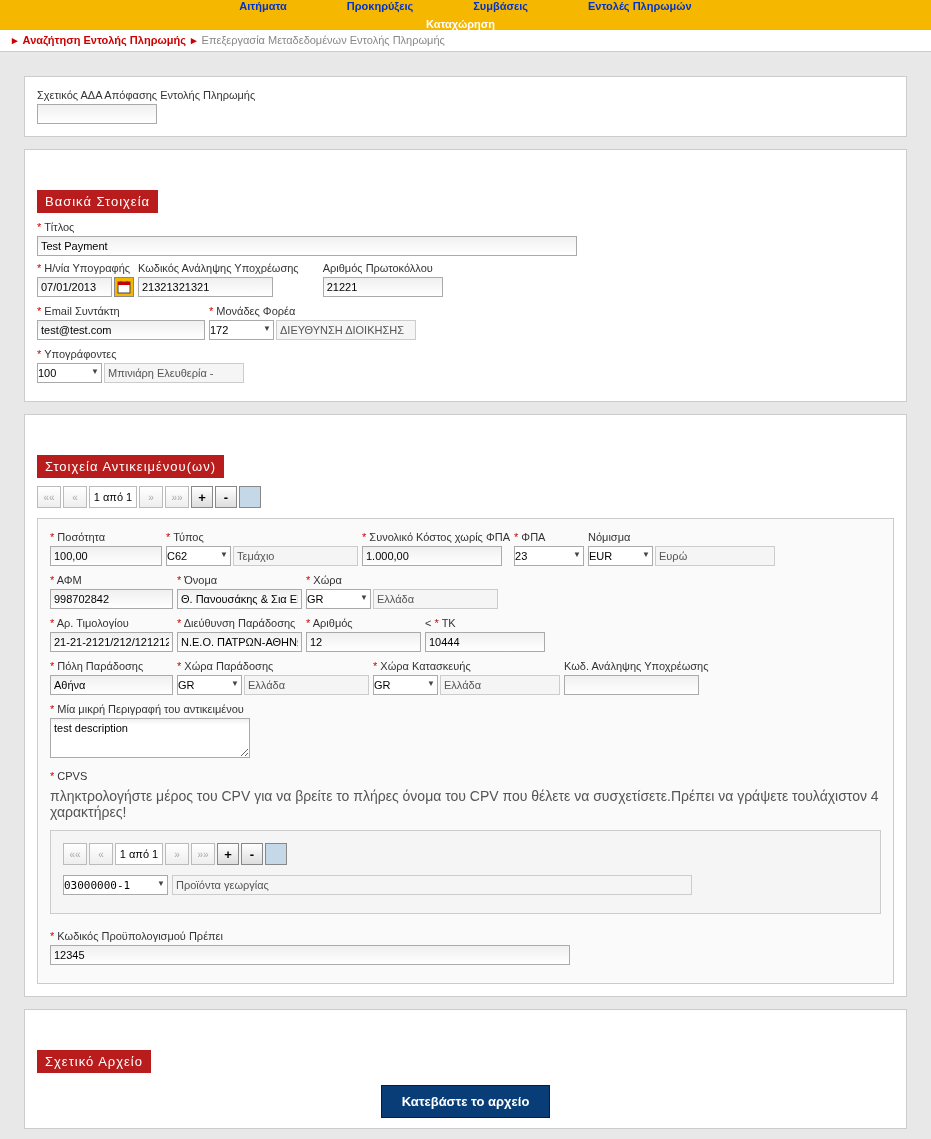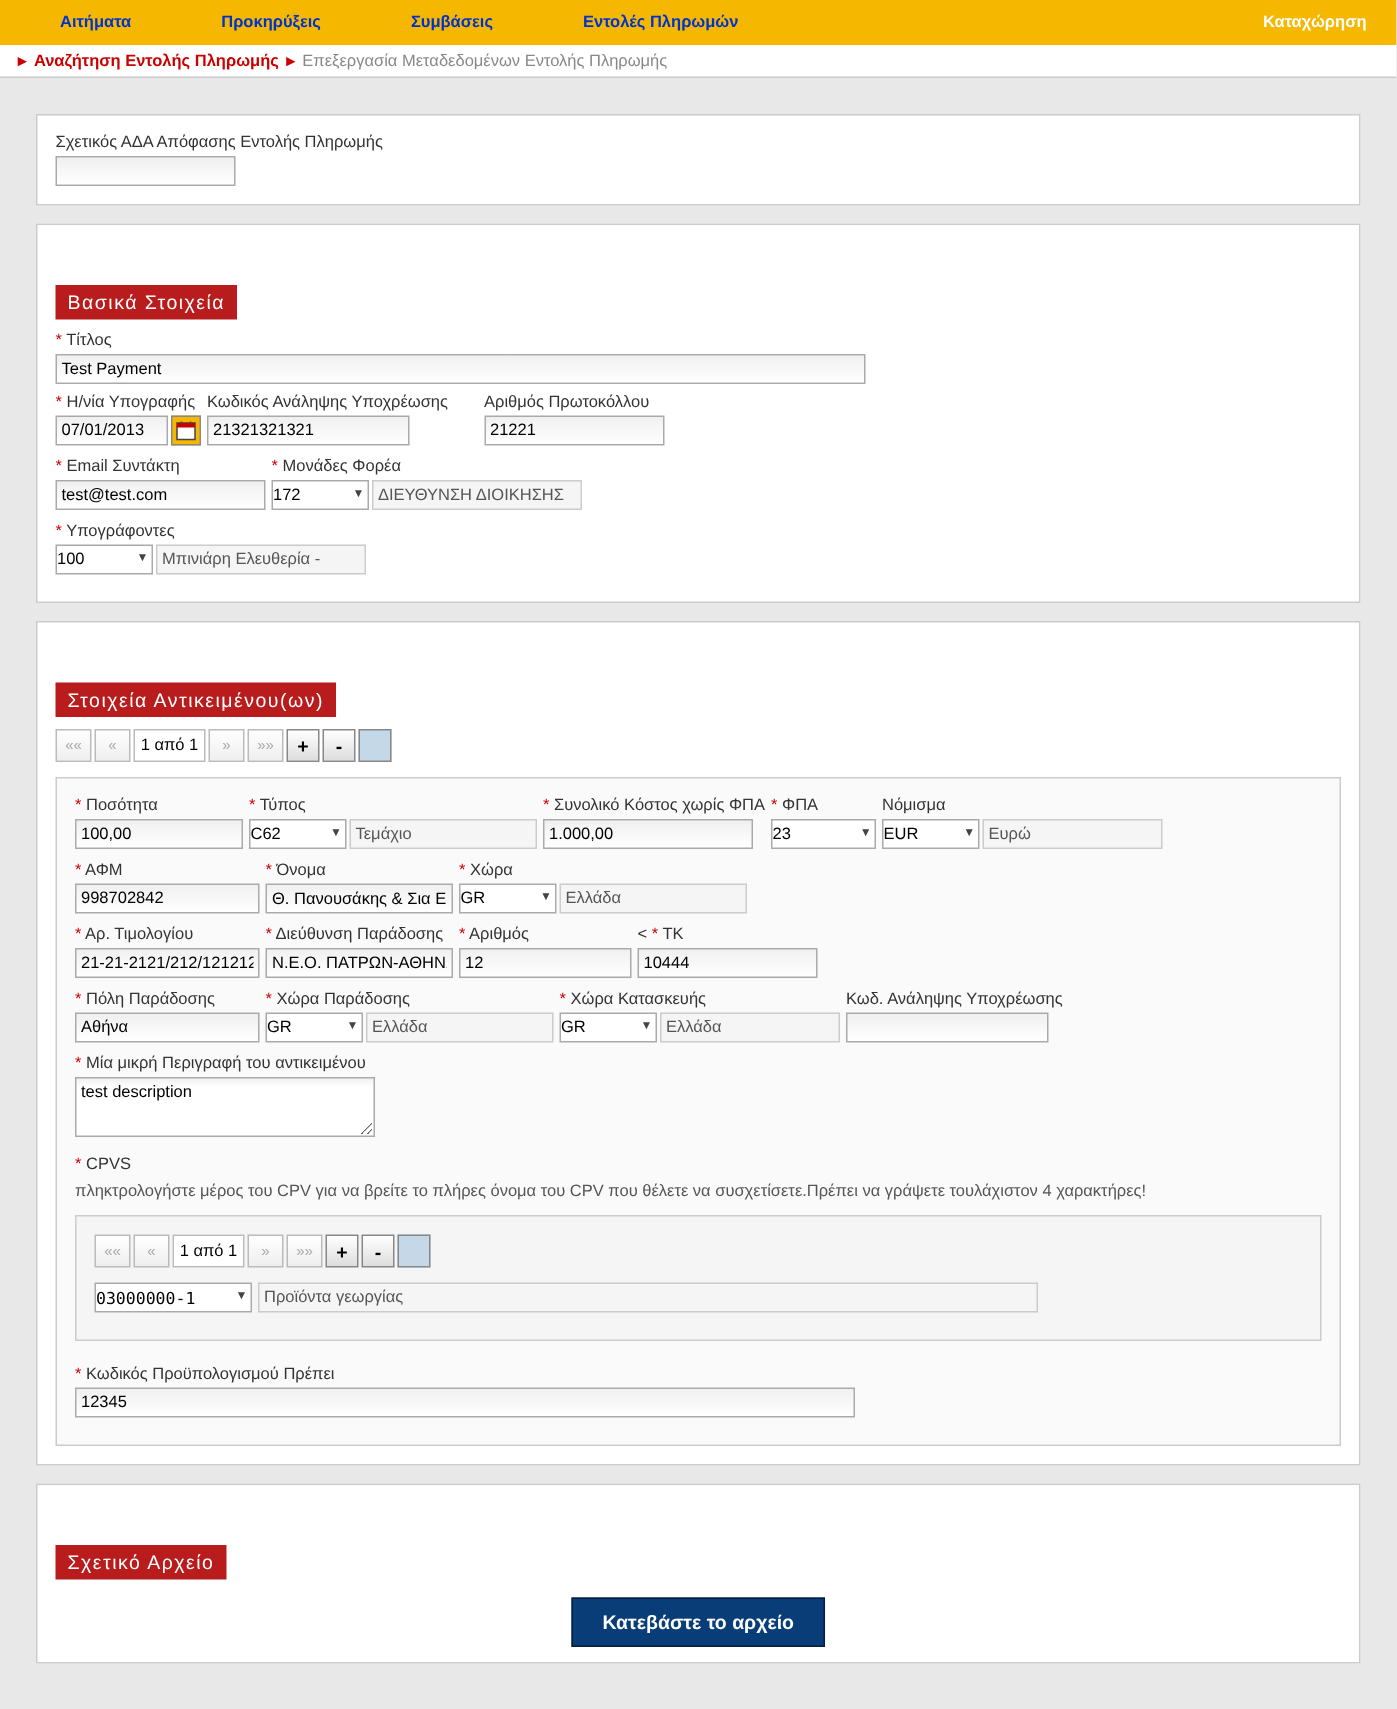--- a/index.html
+++ b/index.html
@@ -1,18 +1,18 @@
 <!DOCTYPE html>
 <html><head>
 <meta charset="utf-8">
 <style>
 * { box-sizing: border-box; margin: 0; padding: 0; }
 body { font-family: Arial, sans-serif; font-size: 11px; background: #e8e8e8; }
 .page { width: 931px; background: #e8e8e8; }
-.navbar { background: #f5b700; height: 30px; display: flex; align-items: center; padding: 0 10px; justify-content: space-between; }
+.navbar { background: #f5b700; height: 30px; display: flex; align-items: center; padding: 0 10px; justify-content: space-between; flex-direction: column; }
 .nav-left { display: flex; gap: 0; }
 .nav-item { color: #0033cc; padding: 0 30px; font-size: 11px; cursor: pointer; font-weight: bold; }
 .nav-right { color: #fff; font-weight: bold; font-size: 11px; padding-right: 10px; }
 .breadcrumb { background: #fff; padding: 4px 10px; font-size: 11px; color: #888; border-bottom: 1px solid #ccc; }
 .breadcrumb .bc-active { color: #c00; font-weight: bold; }
 .breadcrumb .bc-arrow { color: #c00; font-weight: bold; margin: 0 2px; }
 .content { padding: 24px; }
 .panel { background: #fff; border: 1px solid #ccc; margin-bottom: 12px; padding: 12px; }
 .section-title { background: #b91c1c; color: #fff; padding: 4px 8px; display: inline-block; font-size: 13px; letter-spacing: 1px; margin-bottom: 8px; margin-top: 28px; }
 .form-row { display: flex; gap: 4px; margin-bottom: 6px; align-items: flex-end; flex-wrap: wrap; }
@@ -24,21 +24,21 @@
 .readonly-txt { border: 1px solid #ccc; height: 20px; padding: 1px 3px; font-size: 11px; background: #f5f5f5; color: #555; display: flex; align-items: center; }
 .cal-icon { width: 20px; height: 20px; border: 1px solid #888; background: #f5b700; display: inline-flex; align-items: center; justify-content: center; cursor: pointer; }
 .cal-icon svg { width: 14px; height: 14px; }
 .textarea { border: 1px solid #aaa; padding: 3px; font-size: 11px; resize: both; background: linear-gradient(#f0f0f0, #fff 15%); font-family: Arial; }
 .inner-panel { border: 1px solid #ccc; background: #fafafa; padding: 12px; margin-top: 6px; }
 .paginator { display: flex; gap: 2px; align-items: center; margin-bottom: 10px; }
 .pg-btn { width: 24px; height: 22px; border: 1px solid #bbb; background: linear-gradient(#fff,#eee); display: flex; align-items: center; justify-content: center; color: #aaa; font-size: 10px; cursor: pointer; }
 .pg-text { width: 48px; height: 22px; border: 1px solid #bbb; display: flex; align-items: center; justify-content: center; background: #fff; font-size: 11px; }
 .pg-add { width: 22px; height: 22px; border: 1px solid #888; background: linear-gradient(#fff,#ddd); display: flex; align-items: center; justify-content: center; cursor: pointer; font-weight: bold; font-size: 13px; }
 .pg-win { width: 22px; height: 22px; border: 1px solid #888; background: #c5d8e8; cursor: pointer; }
-.helper-text { font-size: 11px; color: #555; margin: 6px 0 10px 0; }
+.helper-text { font-size: 14px; color: #555; margin: 6px 0 10px 0; }
 .cpv-panel { border: 1px solid #ccc; background: #f5f5f5; padding: 12px; }
 .dl-btn { background: #083d77; color: #fff; border: 1px solid #041f3d; padding: 8px 20px; font-size: 13px; font-weight: bold; cursor: pointer; display: block; margin: 4px auto; }
 .sel-wrap { position: relative; display: inline-flex; }
 .sel-wrap select { -webkit-appearance:none; -moz-appearance:none; appearance:none; padding-right:18px; }
 .sel-wrap::after { content:"▼"; position:absolute; right:3px; top:4px; font-size:8px; color:#444; pointer-events:none; }
 </style>
 </head>
 <body>
 <div class="page">
 
@@ -99,21 +99,21 @@
     </div>
     <div class="form-group" style="margin-left:20px">
       <span class="form-label">Αριθμός Πρωτοκόλλου</span>
       <input class="form-input" style="width: 120px;" value="21221">
     </div>
   </div>
 
   <div class="form-row" style="margin-top:8px">
     <div class="form-group">
       <span class="form-label"><span class="req">*</span> <span>Email Συντάκτη</span></span>
-      <input class="form-input" style="width: 140px;" value="test@test.com">
+      <input class="form-input" style="width: 168px;" value="test@test.com">
     </div>
     <div class="form-group">
       <span class="form-label"><span class="req">*</span> <span>Μονάδες Φορέα</span></span>
       <div style="display:flex;gap:2px">
         <span class="sel-wrap">
                 <select class="form-select" style="width:65px"><option>172</option></select>
               </span>
         <span class="readonly-txt" style="width:140px">ΔΙΕΥΘΥΝΣΗ ΔΙΟΙΚΗΣΗΣ</span>
       </div>
     </div>

